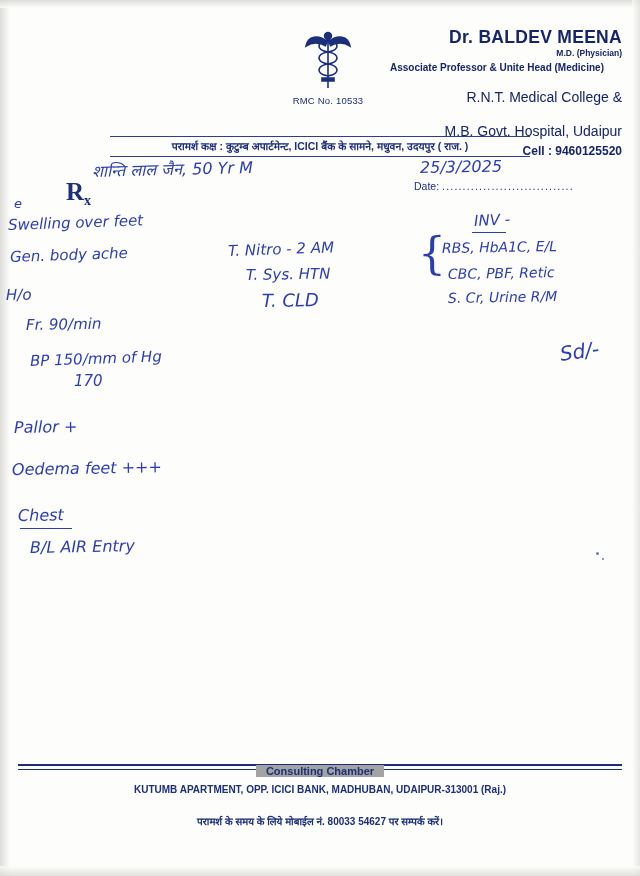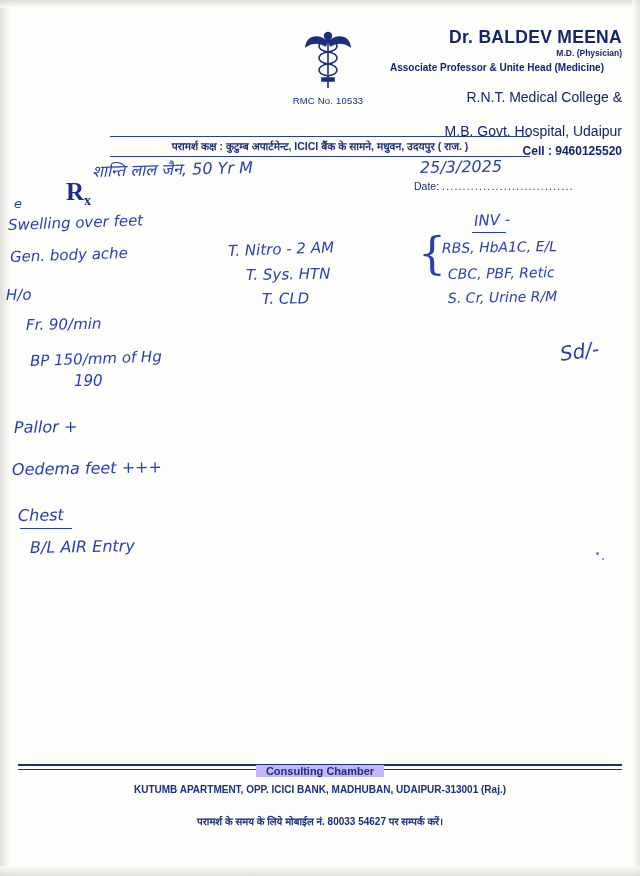--- a/index.html
+++ b/index.html
@@ -217,21 +217,21 @@
     height: 3px;
     margin: 0 0 0 0;
     position: relative;
   }
   .footer .chamber-wrap {
     position: relative;
     margin-top: -9px;
   }
   .footer .chamber {
     display: inline-block;
-    background: #c4b5fd;
+    background: #a3a3a3;
     padding: 0 10px;
     font-size: 11px;
     font-weight: bold;
     color: #1b2f7a;
   }
   .footer .addr {
     font-size: 10px;
     font-weight: bold;
     color: #1b2f7a;
     margin-top: 5px;
@@ -299,30 +299,30 @@
   <div class="hw" style="left:92px; top:160px; font-size:16px; transform:rotate(-1.5deg);">शान्ति लाल जैन, 50 Yr M</div>
 
   <div class="hw" style="left:420px; top:158px; font-size:16px; transform:rotate(-1deg);">25/3/2025</div>
 
   <div class="hw" style="left:14px; top:196px; font-size:13px;">e</div>
   <div class="hw" style="left:8px; top:216px; font-size:15px; transform:rotate(-2deg);">Swelling over feet</div>
   <div class="hw" style="left:10px; top:248px; font-size:15px; transform:rotate(-2deg);">Gen. body ache</div>
   <div class="hw" style="left:6px; top:286px; font-size:15px; transform:rotate(-1deg);">H/o</div>
   <div class="hw" style="left:26px; top:316px; font-size:15px; transform:rotate(-1deg);">Fr. 90/min</div>
   <div class="hw" style="left:30px; top:352px; font-size:15px; transform:rotate(-2deg);">BP 150/mm of Hg</div>
-  <div class="hw" style="left:74px; top:372px; font-size:15px;">190</div>
+  <div class="hw" style="left:74px; top:372px; font-size:15px;">170</div>
   <div class="hw" style="left:14px; top:418px; font-size:16px; transform:rotate(-1deg);">Pallor +</div>
   <div class="hw" style="left:12px; top:460px; font-size:16px; transform:rotate(-1deg);">Oedema feet +++</div>
   <div class="hw" style="left:18px; top:506px; font-size:16px; transform:rotate(-1deg);">Chest</div>
   <div class="underline-hw" style="left:20px; top:528px; width:52px;"></div>
   <div class="hw" style="left:30px; top:538px; font-size:16px; transform:rotate(-1deg);">B/L AIR Entry</div>
 
   <div class="hw" style="left:228px; top:242px; font-size:15px; transform:rotate(-2deg);">T. Nitro - 2 AM</div>
   <div class="hw" style="left:246px; top:266px; font-size:15px; transform:rotate(-1deg);">T. Sys. HTN</div>
-  <div class="hw" style="left:262px; top:290px; font-size:15px; transform:rotate(-1deg);">T. CLD</div>
+  <div class="hw" style="left:262px; top:290px; font-size:18px; transform:rotate(-1deg);">T. CLD</div>
 
   <div class="hw" style="left:474px; top:212px; font-size:15px; transform:rotate(-3deg);">INV -</div>
   <div class="underline-hw" style="left:472px; top:232px; width:34px;"></div>
 
   <div class="brace" style="left:418px; top:232px;">{</div>
 
   <div class="hw" style="left:442px; top:240px; font-size:14px; transform:rotate(-1deg);">RBS, HbA1C, E/L</div>
   <div class="hw" style="left:448px; top:266px; font-size:14px; transform:rotate(-1deg);">CBC, PBF, Retic</div>
   <div class="hw" style="left:448px; top:290px; font-size:14px; transform:rotate(-1deg);">S. Cr, Urine R/M</div>
 

